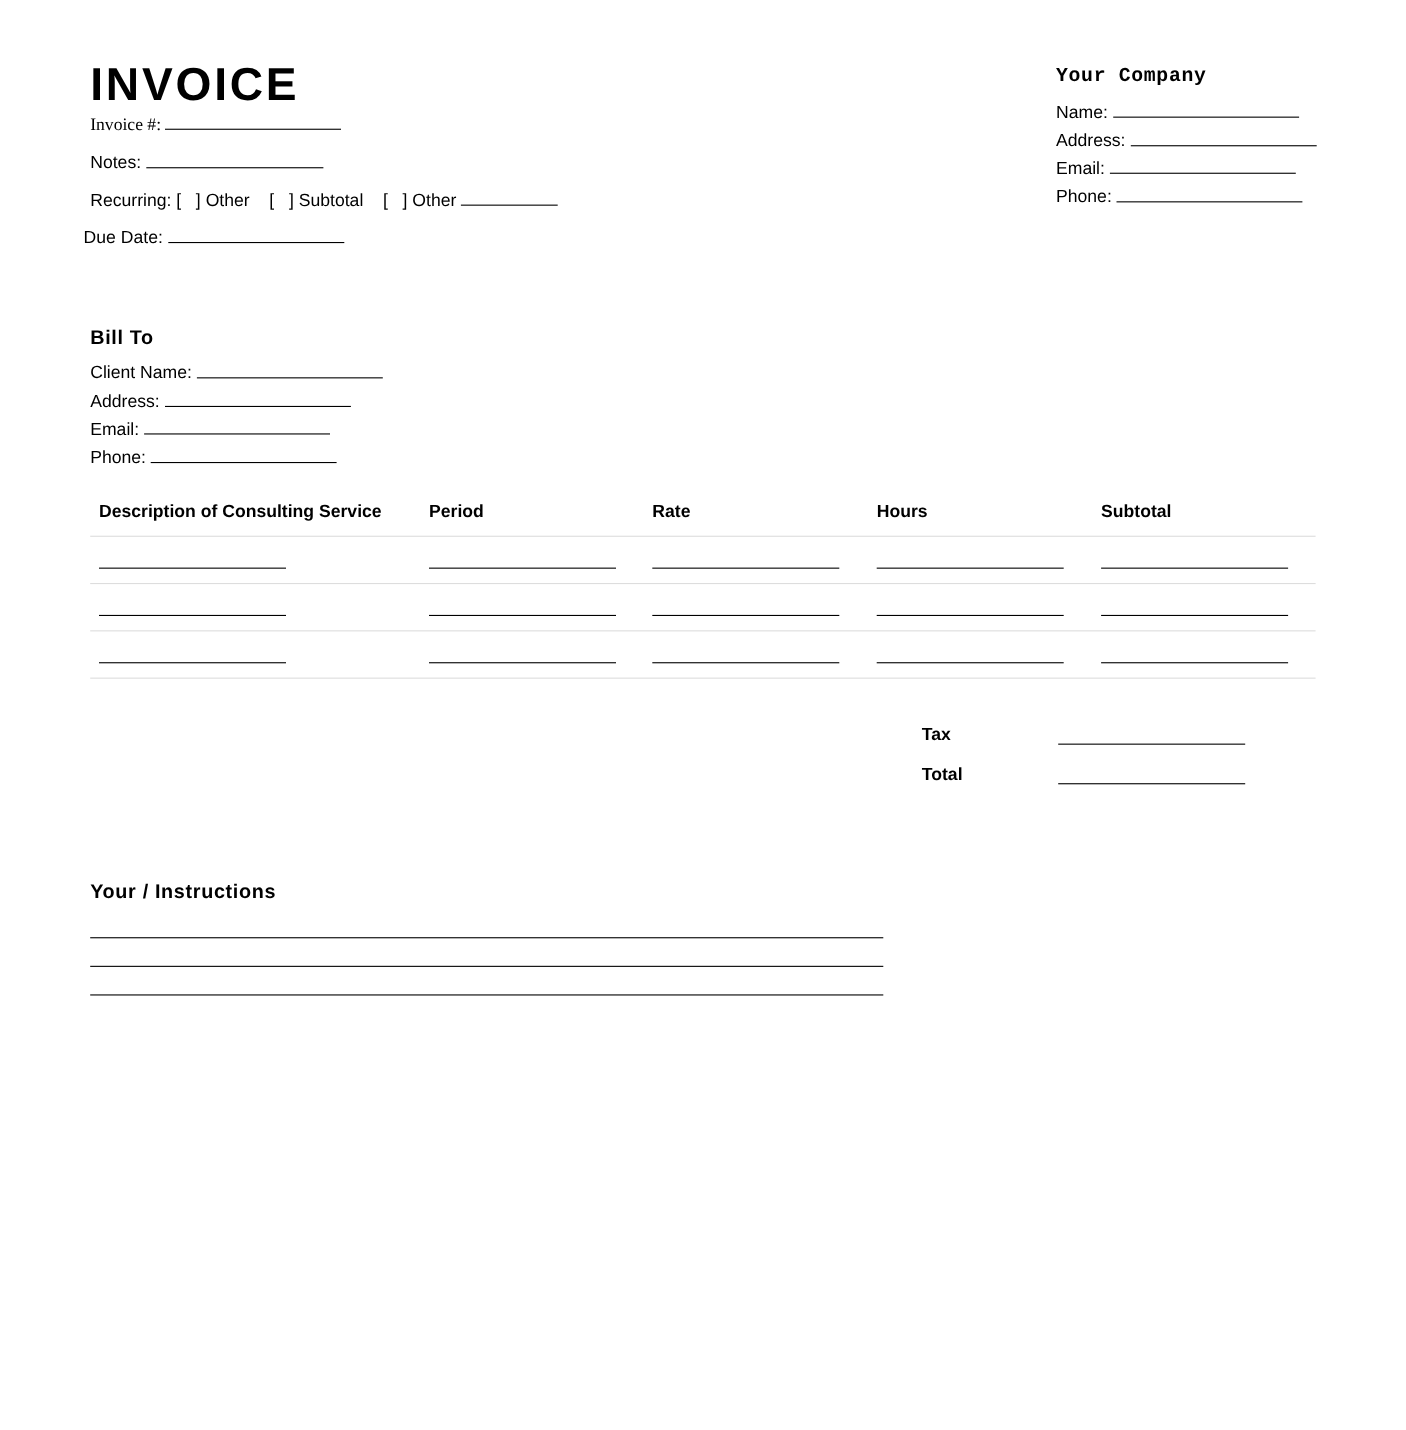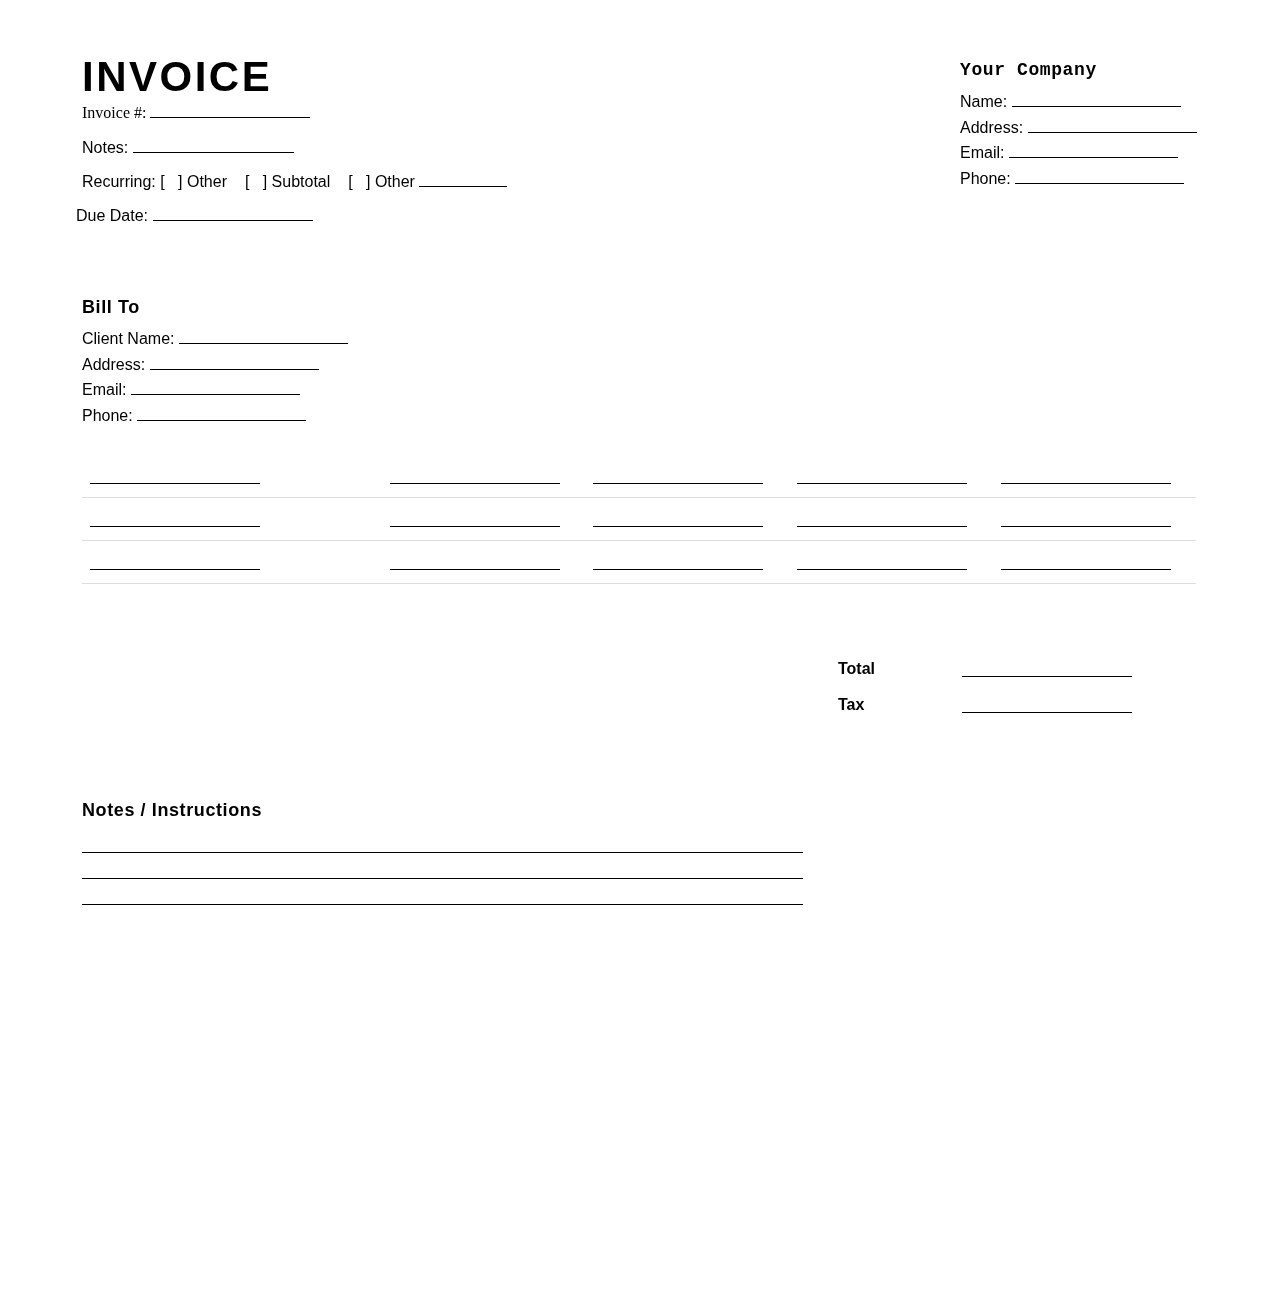--- a/index.html
+++ b/index.html
@@ -108,20 +108,27 @@
 <div class="abs field" style="left:82px; top:380px;">
   <span>Email:</span>
   <span class="line" style="width:169px;"></span>
 </div>
 <div class="abs field" style="left:82px; top:406px;">
   <span>Phone:</span>
   <span class="line" style="width:169px;"></span>
 </div>
 
 <div class="abs table-wrap">
+  <div class="thead">
+    <div class="th c1">Description of Consulting Service</div>
+    <div class="th c2">Period</div>
+    <div class="th c3">Rate</div>
+    <div class="th c4">Hours</div>
+    <div class="th c5">Subtotal</div>
+  </div>
   <div class="trow">
     <div class="td c1">
         <span class="line"></span>
       </div>
     <div class="td c2">
         <span class="line"></span>
       </div>
     <div class="td c3">
         <span class="line"></span>
       </div>
@@ -163,27 +170,27 @@
         <span class="line"></span>
       </div>
     <div class="td c5">
         <span class="line"></span>
       </div>
   </div>
 </div>
 
 <div class="abs totals">
   <div class="tot-row">
-    <div class="tot-label">Total</div>
+    <div class="tot-label">Tax</div>
     <div class="tot-line"></div>
   </div>
   <div class="tot-row">
-    <div class="tot-label">Tax</div>
+    <div class="tot-label">Total</div>
     <div class="tot-line"></div>
   </div>
 </div>
 
-<div class="abs h2 notes-title">Notes / Instructions</div>
+<div class="abs h2 notes-title">Your / Instructions</div>
 <div class="abs notes-lines">
   <div class="note-line"></div>
   <div class="note-line"></div>
   <div class="note-line"></div>
 </div>
 
 </body></html>

